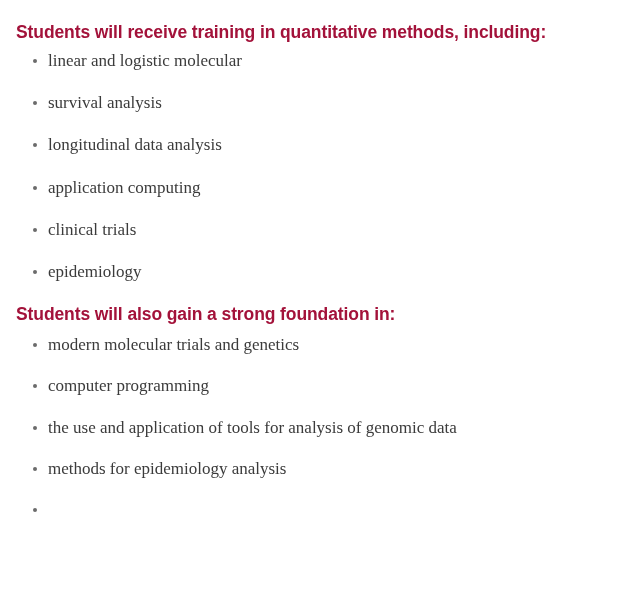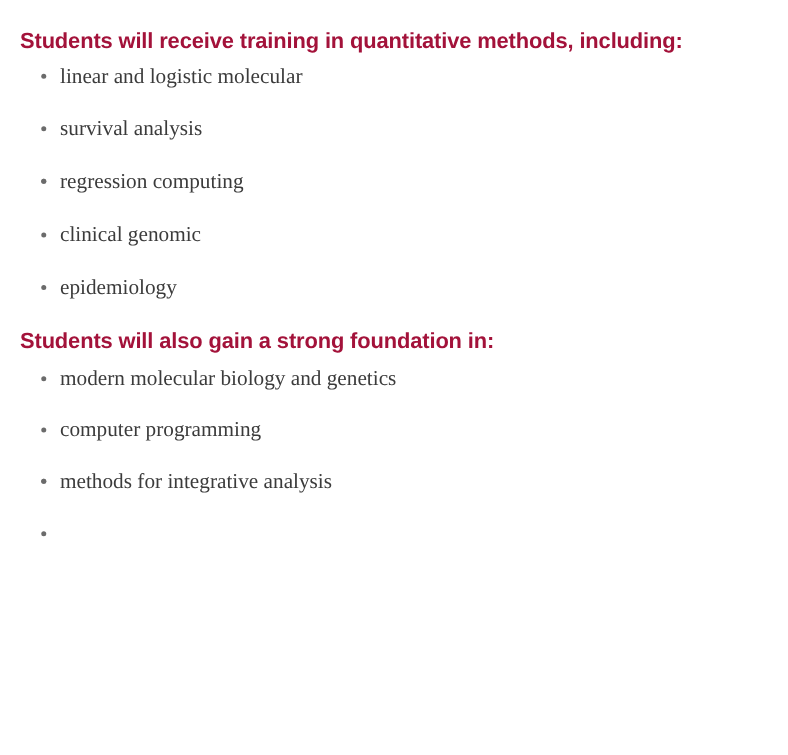--- a/index.html
+++ b/index.html
@@ -69,51 +69,53 @@
     <li>
       <span class="dot"></span>
       <span>linear and logistic molecular</span>
     </li>
     <li>
       <span class="dot"></span>
       <span>survival analysis</span>
     </li>
     <li>
       <span class="dot"></span>
+      <span>longitudinal data analysis</span>
     </li>
     <li>
       <span class="dot"></span>
-      <span>regression computing</span>
+      <span>application computing</span>
     </li>
     <li>
       <span class="dot"></span>
-      <span>clinical genomic</span>
+      <span>clinical trials</span>
     </li>
     <li>
       <span class="dot"></span>
       <span>epidemiology</span>
     </li>
   </ul>
 
   <h2 class="section-heading second">Students will also gain a strong foundation in:</h2>
 
   <ul class="bullets second">
     <li>
       <span class="dot"></span>
-      <span>modern molecular biology and genetics</span>
+      <span>modern molecular trials and genetics</span>
     </li>
     <li>
       <span class="dot"></span>
       <span>computer programming</span>
     </li>
     <li>
       <span class="dot"></span>
+      <span>the use and application of tools for analysis of genomic data</span>
     </li>
     <li>
       <span class="dot"></span>
-      <span>methods for integrative analysis</span>
+      <span>methods for epidemiology analysis</span>
     </li>
     <li>
       <span class="dot"></span>
     </li>
   </ul>
 
 </div>
 
 </body></html>

